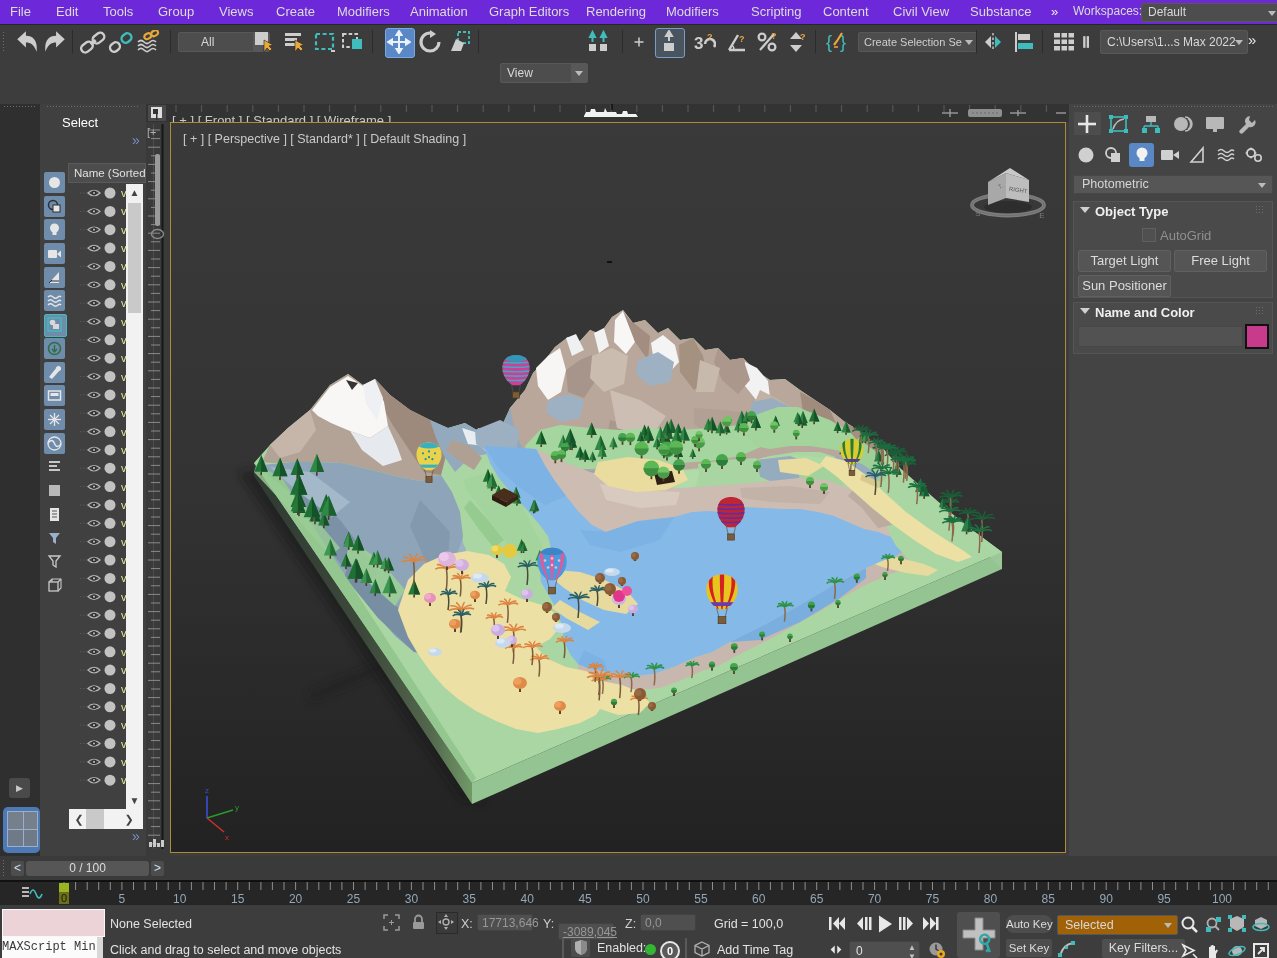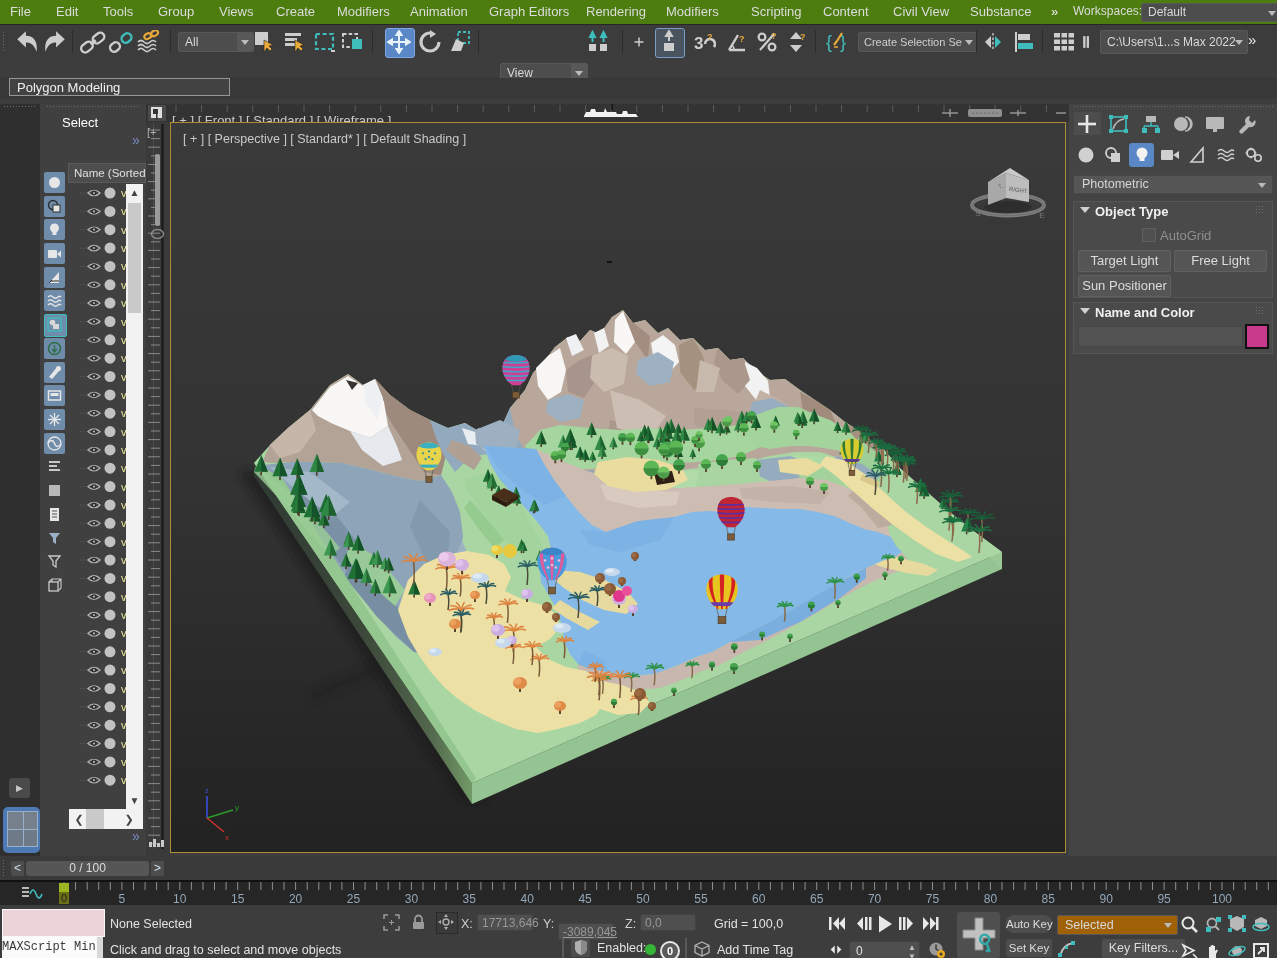--- a/index.html
+++ b/index.html
@@ -1,20 +1,20 @@
 <!DOCTYPE html>
 <html><head>
 <meta charset="utf-8">
 <style>
   html,body{margin:0;padding:0;background:#3d3d3d;}
   #app{position:relative;width:1277px;height:958px;overflow:hidden;
        font-family:"Liberation Sans",sans-serif;color:#d8d8d8;background:#3d3d3d;}
   .abs{position:absolute;}
   
-  #menubar{left:0;top:0;width:1277px;height:24px;background:#4d7c0f;font-size:13px;}
+  #menubar{left:0;top:0;width:1277px;height:24px;background:#6d28d9;font-size:13px;}
   #menubar .mi{position:absolute;top:4px;color:#dcdcdc;}
   
   #toolbar{left:0;top:24px;width:1277px;height:33px;background:#3c3c3c;border-top:1px solid #262626;}
   .tsep{position:absolute;top:5px;width:1px;height:23px;background:#2b2b2b;}
   .dd{position:absolute;background:#4d4d4d;border:1px solid #585858;border-radius:2px;color:#d8d8d8;}
   .ddarrow{position:absolute;right:3px;top:50%;margin-top:-2px;width:0;height:0;
            border-left:4px solid transparent;border-right:4px solid transparent;border-top:5px solid #bbb;}
   
   #ribbon{left:0;top:57px;width:1277px;height:21px;background:#383838;font-size:13px;}
   #ribbon .rt{position:absolute;top:3px;color:#999;}
@@ -94,21 +94,21 @@
           <path d="M2 12 q3 -3 6 0 q3 3 6 0 q3 -3 6 0"></path>
           <path d="M2 16 q3 -3 6 0 q3 3 6 0 q3 -3 6 0"></path>
           <path d="M2 20 q3 -3 6 0 q3 3 6 0 q3 -3 6 0"></path>
         </g>
         <g stroke="#e8a83a" stroke-width="2.2" fill="none">
           <rect x="8" y="4" width="7" height="5" rx="2.5" transform="rotate(-30 11 6)"></rect>
           <rect x="15" y="1" width="7" height="5" rx="2.5" transform="rotate(-30 18 3)"></rect>
         </g>
       </svg>
 <div class="tsep" style="left:170px"></div>
-<div class="dd" style="left:178px;top:7px;width:68px;height:18px;font-size:12px;line-height:18px;padding-left:6px;">All<span style="position:absolute;right:0;top:0;width:16px;height:18px;background:#585858;"></span><span class="ddarrow" style="right:4px"></span></div>
+<div class="dd" style="left:178px;top:7px;width:68px;height:18px;font-size:12px;line-height:18px;padding-left:22px;">All<span style="position:absolute;right:0;top:0;width:16px;height:18px;background:#585858;"></span><span class="ddarrow" style="right:4px"></span></div>
 <svg class="abs" style="left:252px;top:5px" width="24" height="24" viewBox="0 0 24 24">
         <rect x="3" y="2" width="13" height="13" fill="#cdcdcd"></rect>
         <path d="M12 10 L12 22 L15 18 L18 21 L20 19 L17 16 L21 15 Z" fill="#e8a83a" stroke="#222" stroke-width="0.6"></path>
       </svg>
 <svg class="abs" style="left:283px;top:5px" width="24" height="24" viewBox="0 0 24 24">
         <g fill="#cdcdcd">
           <rect x="2" y="3" width="16" height="3"></rect>
           <rect x="2" y="8" width="12" height="3"></rect>
           <rect x="2" y="13" width="16" height="3"></rect>
         </g>
@@ -230,23 +230,20 @@
 <svg class="abs" style="left:1082px;top:5px" width="14" height="24" viewBox="0 0 24 24">
         <g fill="#cdcdcd">
           <rect x="2" y="2" width="4" height="20"></rect>
           <rect x="8" y="2" width="4" height="20"></rect>
         </g>
       </svg>
 <div class="dd" style="left:1100px;top:5px;width:140px;height:22px;font-size:12px;line-height:22px;padding-left:6px;color:#d8d8d8;">C:\Users\1...s Max 2022<span class="ddarrow" style="right:4px"></span></div>
 <span class="abs" style="left:1248px;top:6px;font-size:15px;color:#e8e8e8;">»</span>
     </div>
 
-  <div id="polyrow" class="abs">
-      <div id="polybox">Polygon Modeling</div>
-    </div>
 
   <div id="main" class="abs">
     <div id="leftdark" class="abs">
 <div class="abs dots" style="left:3px;top:1px;width:34px;height:3px;"></div>
 <div class="abs" style="left:9px;top:674px;width:21px;height:20px;background:#4a4a4a;border-radius:3px;color:#c8c8c8;font-size:9px;text-align:center;line-height:20px;">▶</div>
 <div class="abs" style="left:3px;top:703px;width:37px;height:46px;background:#4d7ab5;border-radius:5px;"></div>
 <div class="abs" style="left:7px;top:707px;width:15px;height:17px;background:#76808c;border:1px solid #9ab0c8;"></div>
 <div class="abs" style="left:23px;top:707px;width:13px;height:17px;background:#76808c;border:1px solid #9ab0c8;"></div>
 <div class="abs" style="left:7px;top:725px;width:15px;height:16px;background:#6e7a88;border:1px solid #9ab0c8;"></div>
 <div class="abs" style="left:23px;top:725px;width:13px;height:16px;background:#6e7a88;border:1px solid #9ab0c8;"></div>

